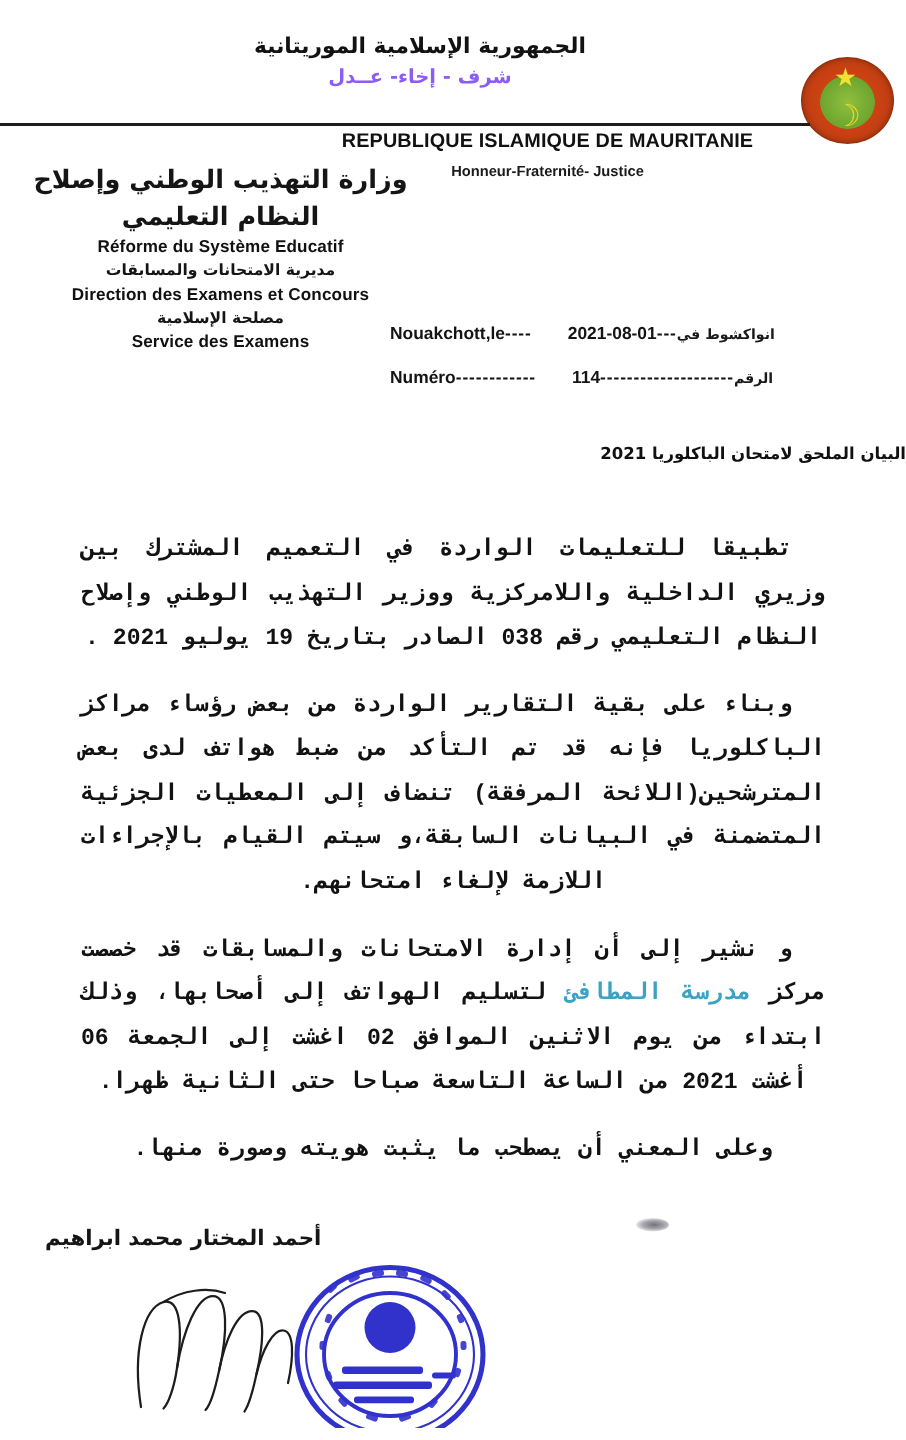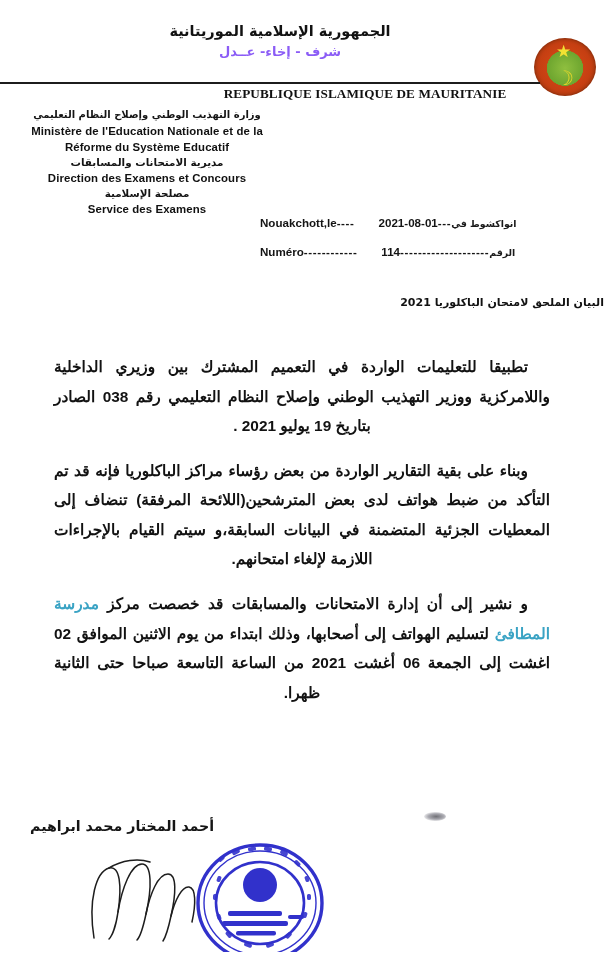--- a/index.html
+++ b/index.html
@@ -99,21 +99,21 @@
     color: #e8d72a;
     line-height: 1;
   }
 
   .hdr-fr-title {
     position: absolute;
     top: 86px;
     left: 200px;
     width: 330px;
     text-align: center;
-    font-family: Liberation Serif, serif;
+    font-family: Liberation Sans, sans-serif;
     font-size: 13.2px;
     font-weight: 700;
     color: #111;
     letter-spacing: .1px;
   }
   .hdr-fr-motto {
     position: absolute;
     top: 109px;
     left: 200px;
     width: 330px;
@@ -128,21 +128,21 @@
   .ministry {
     position: absolute;
     top: 108px;
     left: 8px;
     width: 278px;
     text-align: center;
   }
   .min-ar {
     font-family: "DejaVu Sans", sans-serif;
     direction: rtl;
-    font-size: 10px;
+    font-size: 17px;
     font-weight: 700;
     color: #151515;
     line-height: 1.45;
   }
   .min-ar.small {
     font-size: 10.4px;
   }
   .min-fr {
     font-family: "Liberation Sans", sans-serif;
     font-size: 11.4px;
@@ -205,21 +205,21 @@
     color: #111;
   }
 
   .body-wrap {
     position: absolute;
     top: 352px;
     left: 54px;
     width: 496px;
     direction: rtl;
     text-align: justify;
-    font-family: Liberation Sans, sans-serif;
+    font-family: Liberation Mono, monospace;
     color: #121212;
   }
   .para {
     font-size: 15.4px;
     line-height: 1.92;
     font-weight: 700;
     text-align: justify;
     text-align-last: center;
     margin: 0 0 15px 0;
     text-indent: 22px;
@@ -289,24 +289,24 @@
   <div class="emblem-wrap">
     <div class="emblem">
       <span class="star"></span>
       <span class="crescent">☽</span>
     </div>
   </div>
 
   <div class="hdr-rule"></div>
 
   <div class="hdr-fr-title">REPUBLIQUE ISLAMIQUE DE MAURITANIE</div>
+  <div class="hdr-fr-motto">Honneur-Fraternité- Justice</div>
 
   <div class="ministry">
     <div class="min-ar">وزارة التهذيب الوطني وإصلاح النظام التعليمي</div>
-    <div class="min-fr">Ministère de l'Education Nationale et de la</div>
     <div class="min-fr">Réforme du Système Educatif</div>
     <div class="min-ar small">مديرية الامتحانات والمسابقات</div>
     <div class="min-fr">Direction des Examens et Concours</div>
     <div class="min-ar small">مصلحة الإسلامية</div>
     <div class="min-fr">Service des Examens</div>
   </div>
 
   <div class="meta">
     <div class="meta-row">
       <span class="fr">Nouakchott,le</span>
@@ -323,20 +323,21 @@
       <span class="ar">الرقم</span>
     </div>
   </div>
 
   <div class="doc-title">البيان الملحق لامتحان الباكلوريا 2021</div>
 
   <div class="body-wrap">
     <p class="para">تطبيقا للتعليمات الواردة في التعميم المشترك بين وزيري الداخلية واللامركزية ووزير التهذيب الوطني وإصلاح النظام التعليمي رقم 038 الصادر بتاريخ 19 يوليو 2021 .</p>
     <p class="para">وبناء على بقية التقارير الواردة من بعض رؤساء مراكز الباكلوريا فإنه قد تم التأكد من ضبط هواتف لدى بعض المترشحين(اللائحة المرفقة) تنضاف إلى المعطيات الجزئية المتضمنة في البيانات السابقة،و سيتم القيام بالإجراءات اللازمة لإلغاء امتحانهم.</p>
     <p class="para"><span>و نشير إلى أن إدارة الامتحانات والمسابقات قد خصصت مركز </span><span class="hl">مدرسة المطافئ</span><span> لتسليم الهواتف إلى أصحابها، وذلك ابتداء من يوم الاثنين الموافق 02 اغشت إلى الجمعة 06 أغشت 2021 من الساعة التاسعة صباحا حتى الثانية ظهرا.</span></p>
+    <p class="para last">وعلى المعني أن يصطحب ما يثبت هويته وصورة منها.</p>
   </div>
 
   <div class="smudge"></div>
 
   <div class="sig-name">أحمد المختار محمد ابراهيم</div>
 
   <svg class="ink-scribble" viewBox="0 0 130 105" xmlns="http://www.w3.org/2000/svg">
     <g fill="none" stroke="#1d1d1d" stroke-width="1.5" stroke-linecap="round">
       <path d="M18 100 C12 62, 20 34, 33 30 C44 27, 46 48, 42 74 C40 88, 36 98, 33 101"></path>
       <path d="M42 74 C46 50, 55 26, 66 26 C76 26, 76 50, 70 76 C67 90, 64 99, 61 102"></path>

